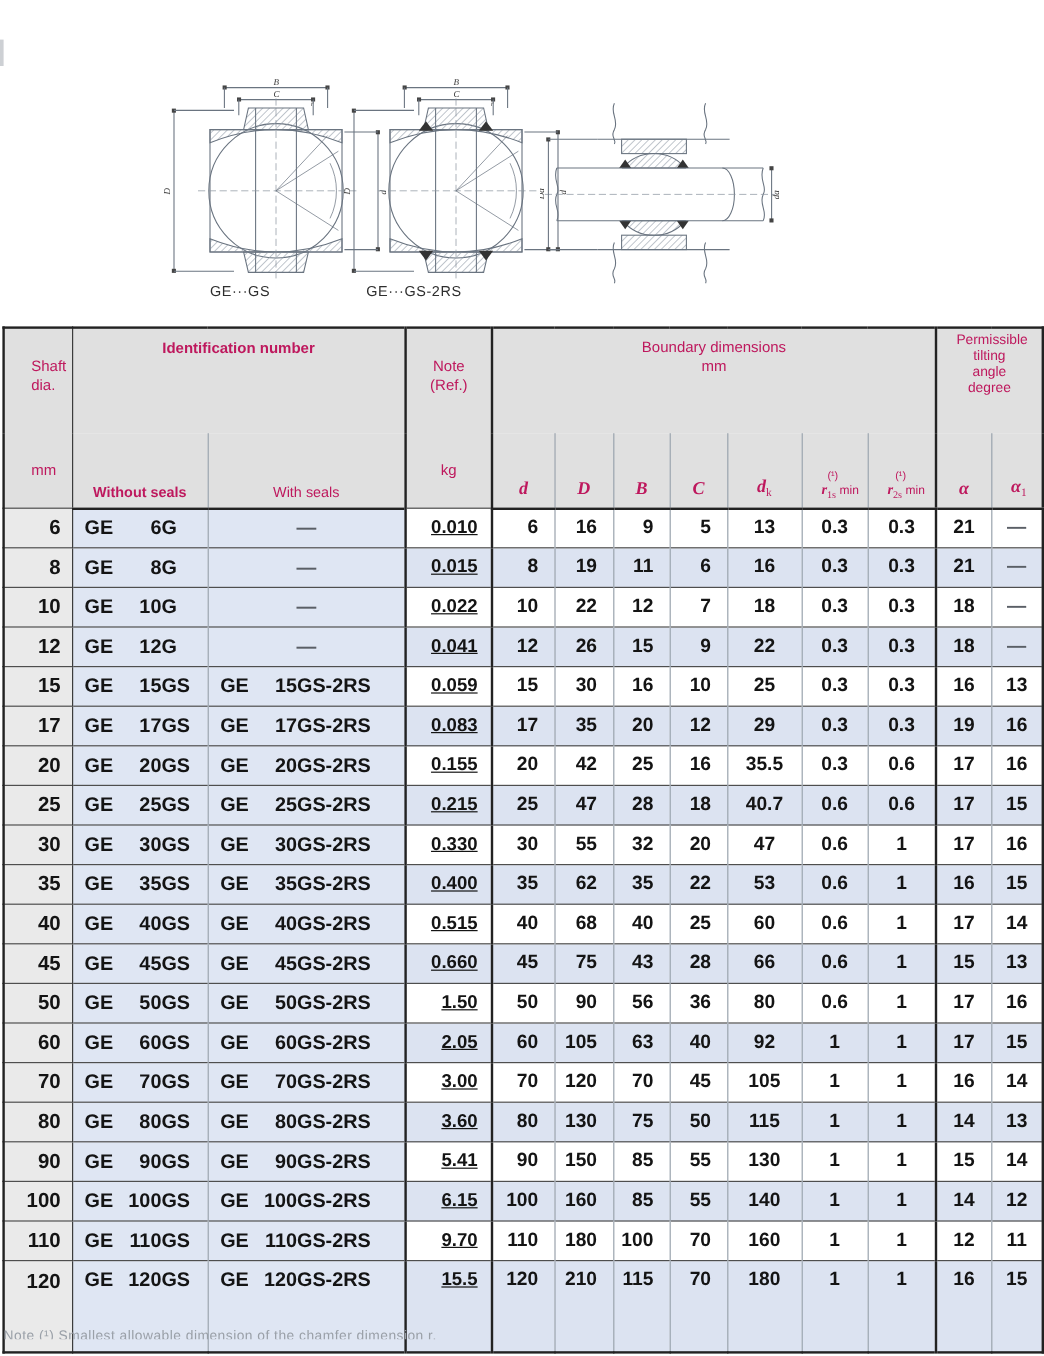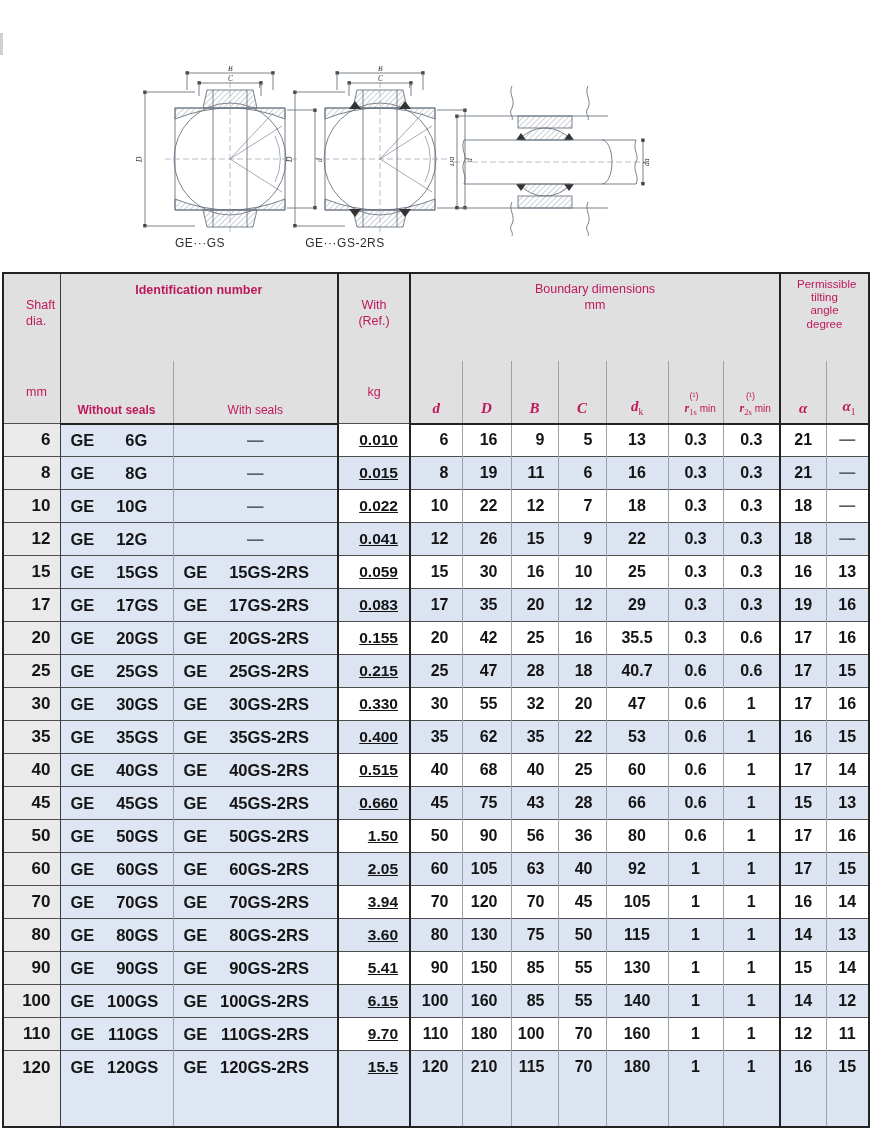--- a/index.html
+++ b/index.html
@@ -249,21 +249,21 @@
       <tr class="h1">
         <th rowspan="2">
           <div class="vstack">
             <div><span>Shaft</span><br><span>dia.</span></div>
             <div>mm</div>
           </div>
         </th>
         <th colspan="2" class="bd h-ident">Identification number</th>
         <th rowspan="2" class="bt">
           <div class="vstack ctr">
-            <div><span>With</span><br><span>(Ref.)</span></div>
+            <div><span>Note</span><br><span>(Ref.)</span></div>
             <div>kg</div>
           </div>
         </th>
         <th colspan="7" class="bt h-bound">
           <div>Boundary dimensions</div>
           <div>mm</div>
         </th>
         <th colspan="2" class="bt h-tilt">
           <div>Permissible</div>
           <div>tilting angle</div>
@@ -654,21 +654,21 @@
               <span class="ids">GS</span>
             </span>
           </td>
     <td class="c-id bn">
             <span class="idwrap">
               <span class="ge">GE</span>
               <span class="idn">70</span>
               <span class="ids">GS-2RS</span>
             </span>
           </td>
-    <td class="c-mass c-plain bt">3.94</td>
+    <td class="c-mass c-plain bt">3.00</td>
     <td class="c-num c-plain bt">70</td>
     <td class="c-num c-plain bn">120</td>
     <td class="c-num c-plain bn">70</td>
     <td class="c-num c-plain bn">45</td>
     <td class="c-ctr c-plain bn">105</td>
     <td class="c-ctr c-plain bn">1</td>
     <td class="c-ctr c-plain bn">1</td>
     <td class="c-ctr c-plain bt">16</td>
     <td class="c-ctr c-plain bn">14</td>
   </tr>
@@ -803,13 +803,14 @@
     <td class="c-num c-plain bn">70</td>
     <td class="c-ctr c-plain bn">180</td>
     <td class="c-ctr c-plain bn">1</td>
     <td class="c-ctr c-plain bn">1</td>
     <td class="c-ctr c-plain bt">16</td>
     <td class="c-ctr c-plain bn">15</td>
   </tr>
       </tbody>
   </table>
 
+  <div class="footnote">Note (¹) Smallest allowable dimension of the chamfer dimension r.</div>
 </div>
 
 </body></html>

